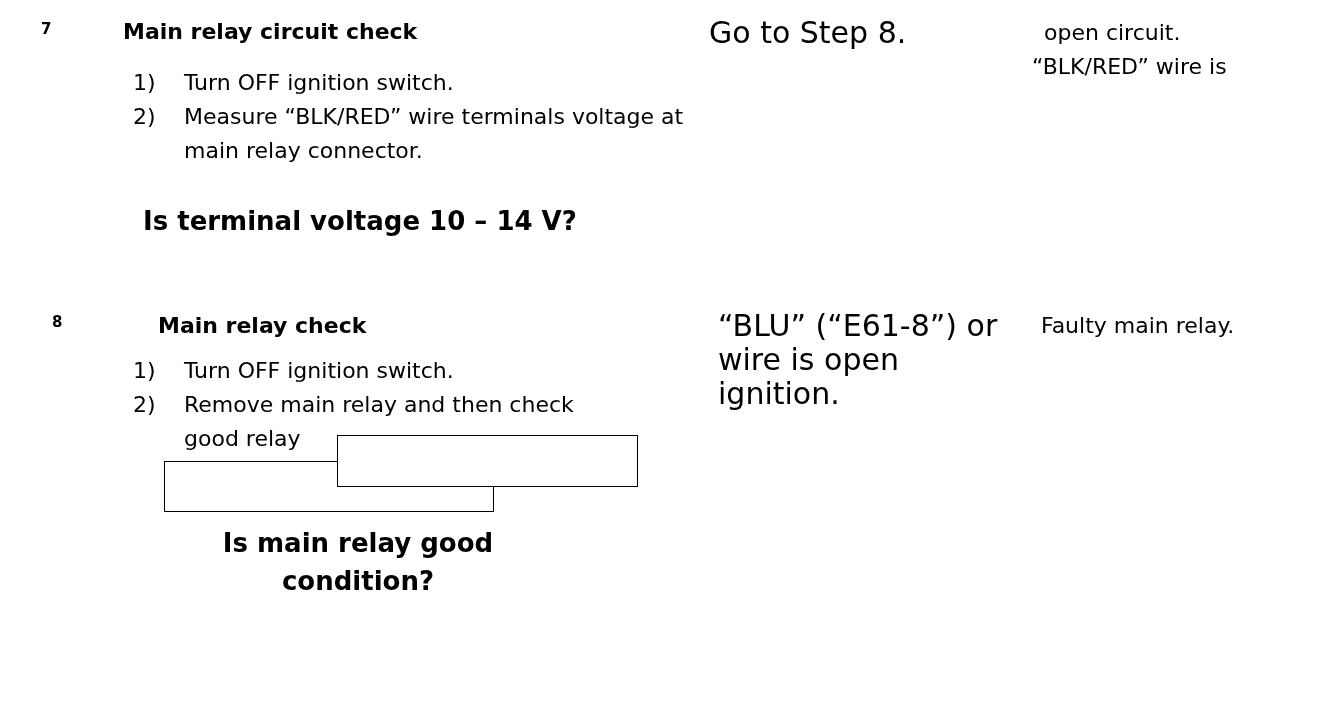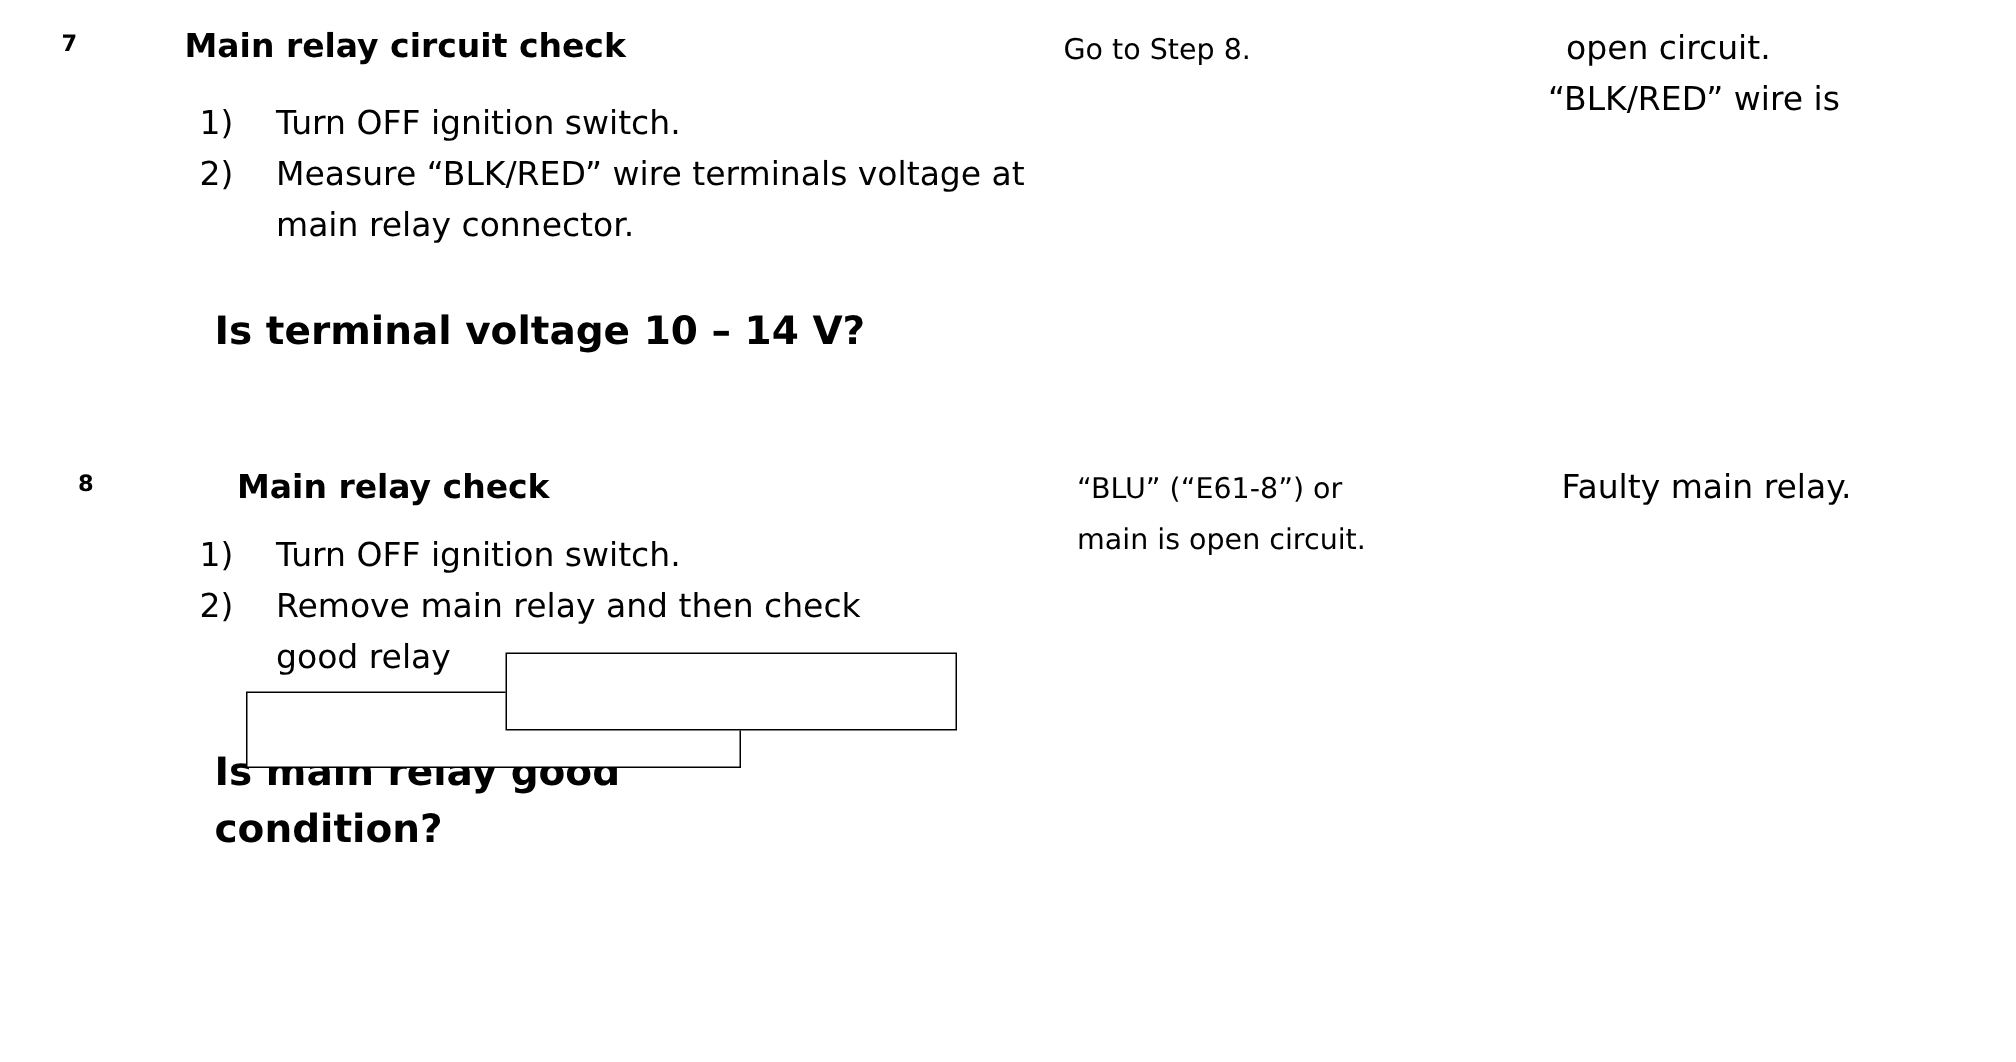--- a/index.html
+++ b/index.html
@@ -66,21 +66,21 @@
     position: absolute;
     left: 0;
     top: 0;
     font-size: 22px;
     line-height: 34px;
   }
 
   
   .col-mid {
     position: absolute;
-    font-size: 19px;
+    font-size: 30px;
     line-height: 34px;
   }
   .col-right {
     position: absolute;
     font-size: 22px;
     line-height: 34px;
   }
 
   
   .img-placeholder {
@@ -142,27 +142,27 @@
         <span class="marker">2)</span>
         <span>Remove main relay and then check</span>
         <span class="inline-wrap">good relay</span>
       </li>
     </ul>
 
     <div class="img-placeholder" id="ph-lower" style="left:164px; top:461px; width:330px; height:51px;"></div>
 
     <div class="img-placeholder" id="ph-upper" style="left:337px; top:435px; width:301px; height:52px;"></div>
 
-    <div class="abs qtext" style="left:131px; top:496px; width:430px;">
+    <div class="abs qtext" style="left:131px; top:524px; width:430px;text-align:center;">
       <div>Is main relay good</div>
       <div>condition?</div>
     </div>
 
     <div class="col-mid" style="left:718px; top:309px; width:300px;">
       <div>“BLU” (“E61-8”) or</div>
-      <div>main is open circuit.</div>
+      <div>wire is open ignition.</div>
     </div>
 
     <div class="col-right" style="left:1041px; top:309px; width:300px;">Faulty main relay.</div>
 
   </div>
 
 </div>
 
 </body></html>

